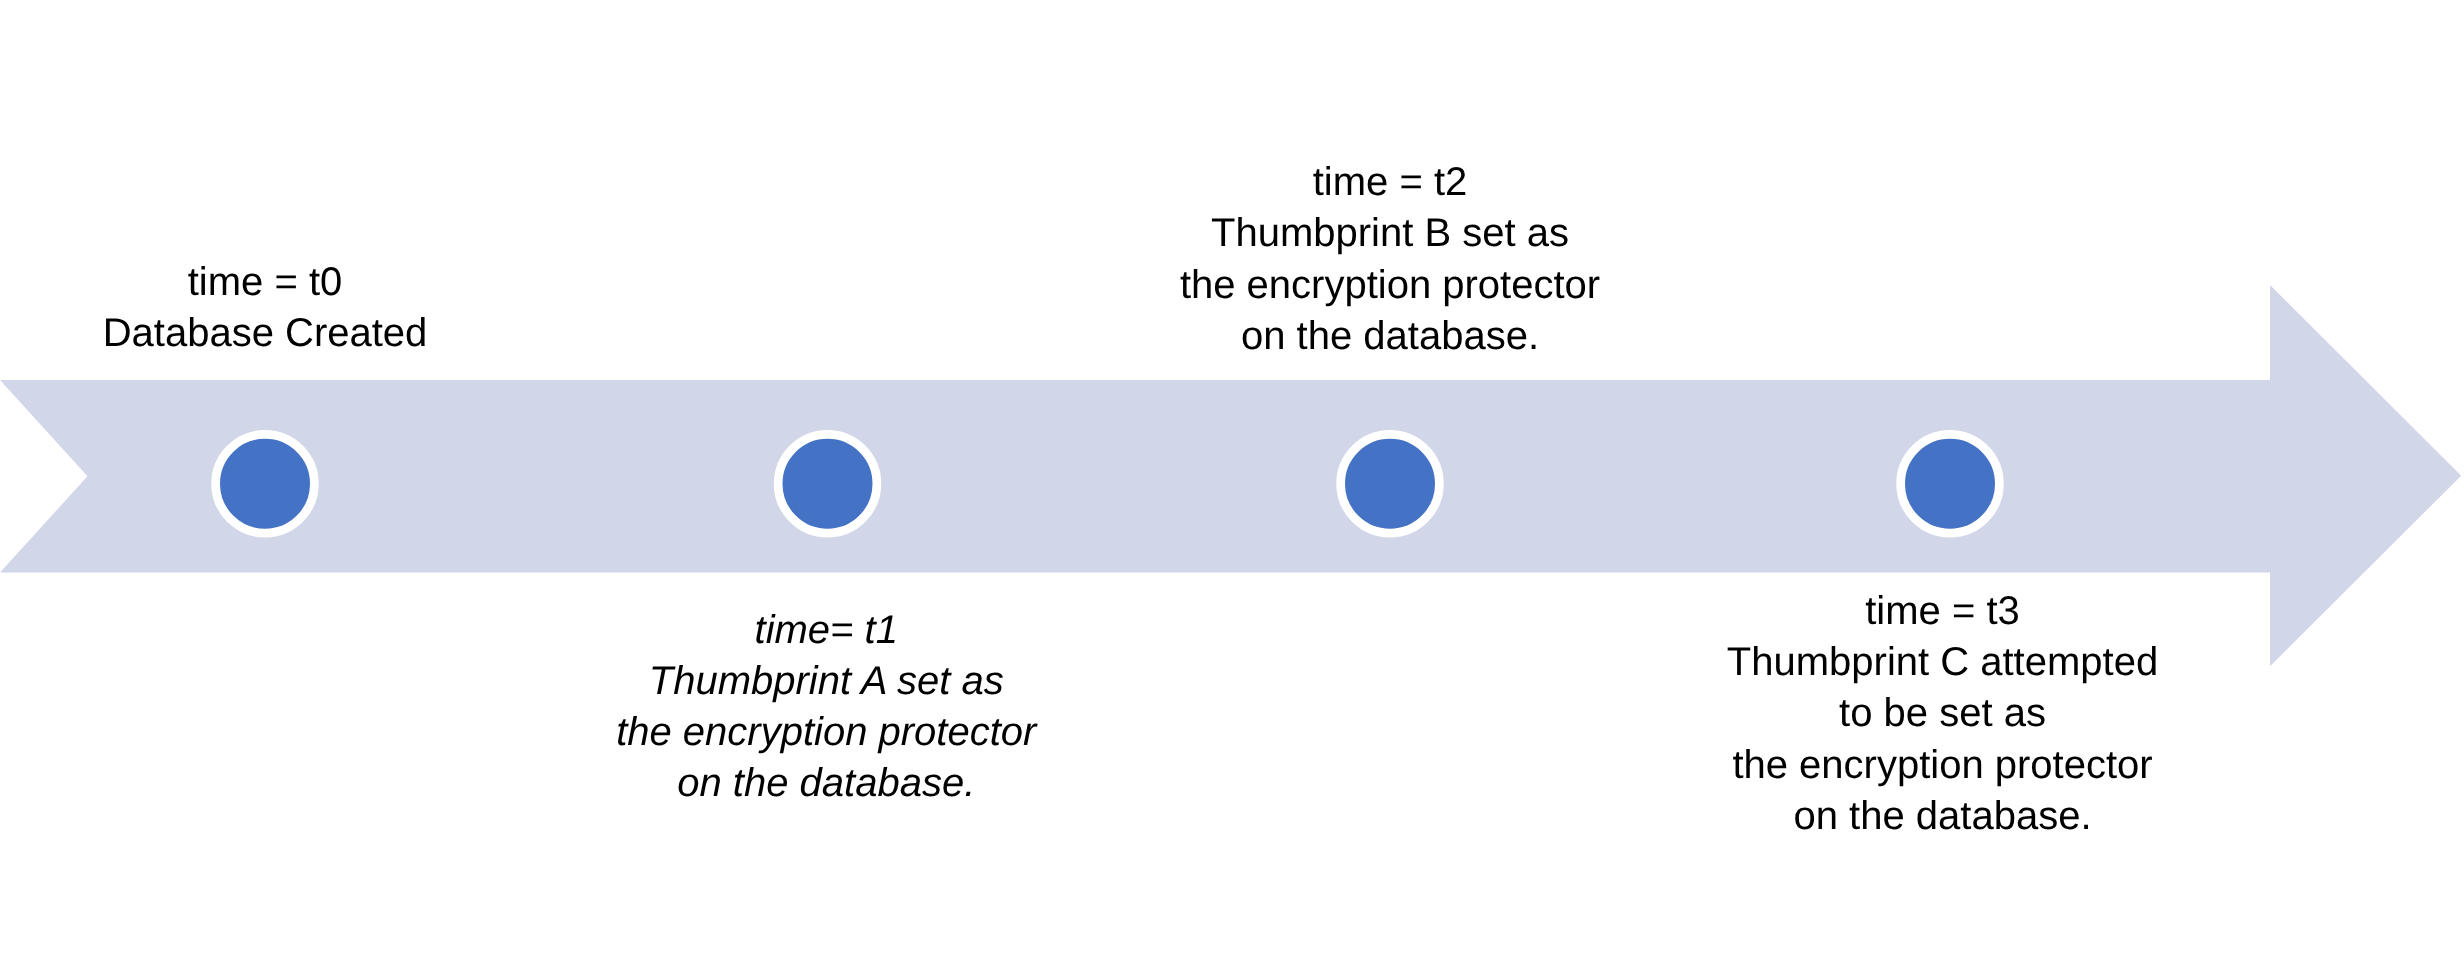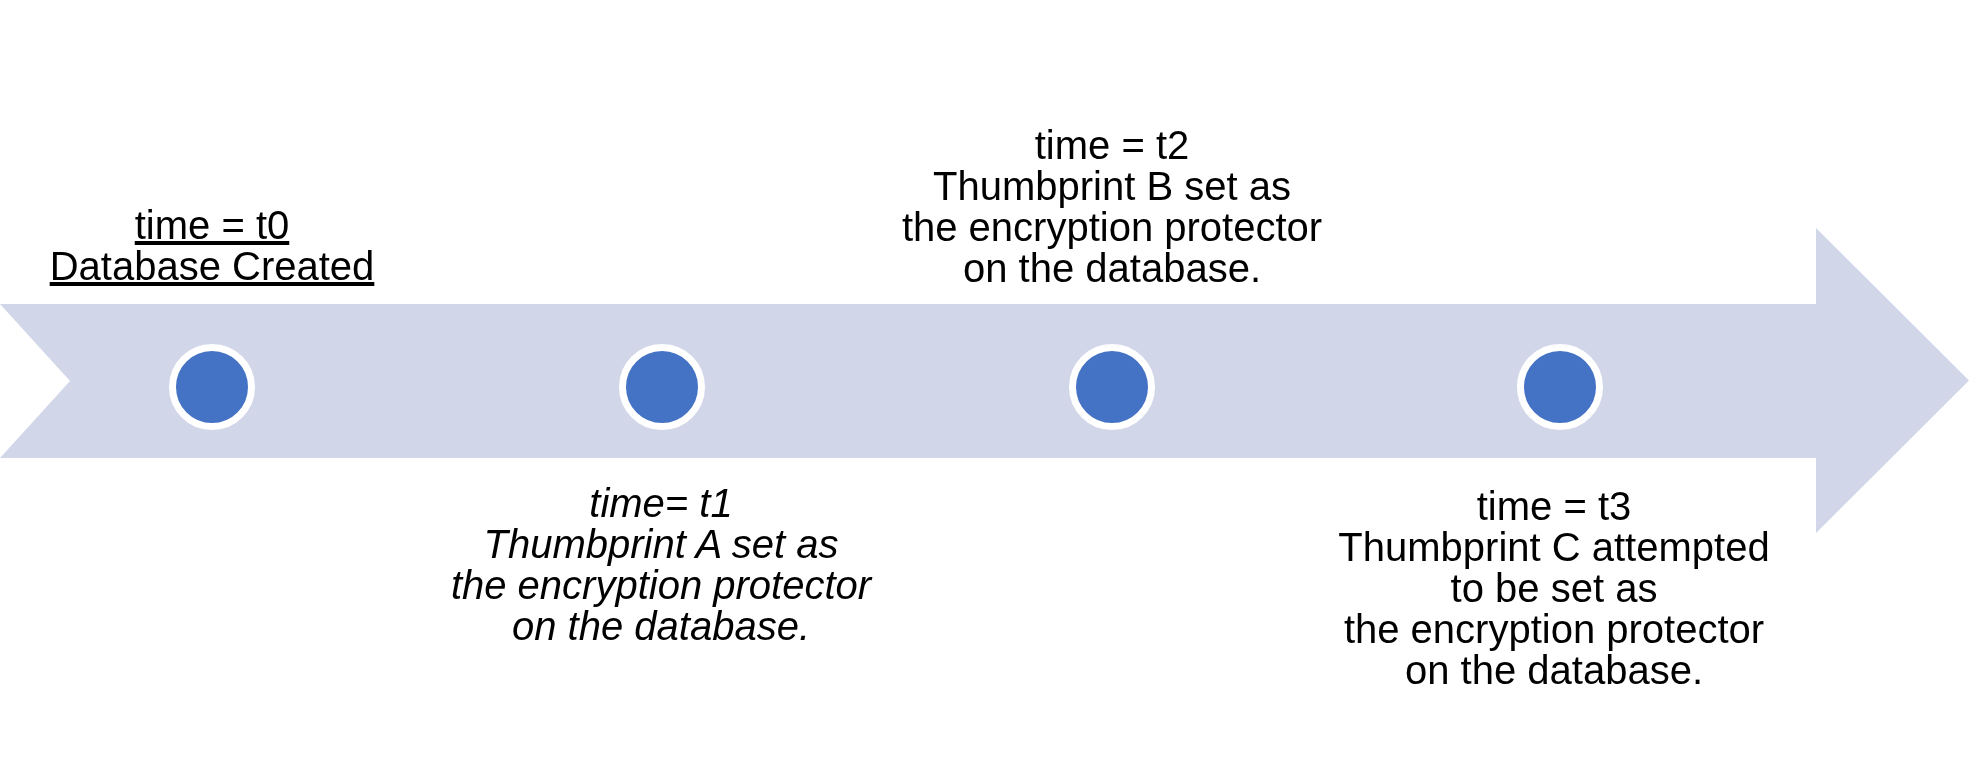--- a/index.html
+++ b/index.html
@@ -37,28 +37,28 @@
     top: 344px;
   }
   .dot-t0 { left: 169px; }
   .dot-t1 { left: 619px; }
   .dot-t2 { left: 1069px; }
   .dot-t3 { left: 1517px; }
   .event-label {
     position: absolute;
     text-align: center;
     white-space: pre-line;
-    font-size: 40px;
+    font-size: 32px;
     line-height: 41px;
     color: var(--text, #000000);
   }
-  .label-t0 { left: 12px;   top: 205px; width: 400px; text-decoration: underline; }
+  .label-t0 { left: 12px;   top: 205px; width: 400px; }
   .label-t2 { left: 862px;  top: 125px; width: 500px; }
   .label-t1 { left: 411px;  top: 483px; width: 500px; font-style: italic; }
-  .label-t3 { left: 1274px; top: 486px; width: 560px; }
+  .label-t3 { left: 1274px; top: 468px; width: 560px; }
 </style>
 </head>
 <body>
 
 <div class="canvas">
 
   <svg class="arrow-svg" viewBox="0 0 1971 772" aria-hidden="true">
     <polygon class="arrow-shape" points="0,304 1816,304 1816,228 1969,380.5 1816,533 1816,458 0,458 70,381"></polygon>
   </svg>
 

